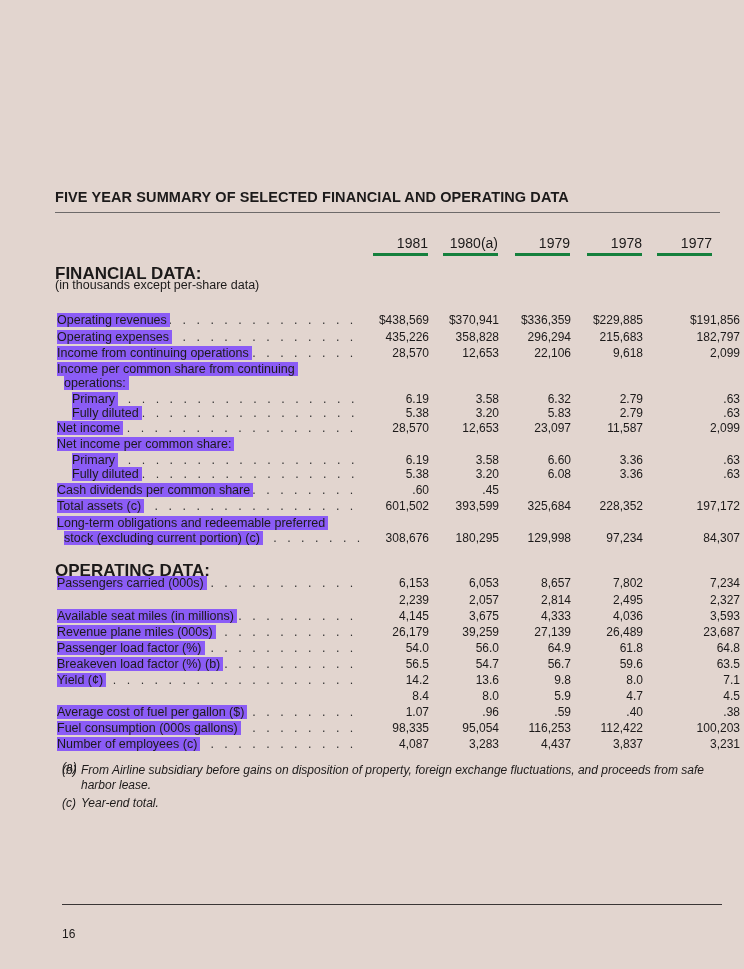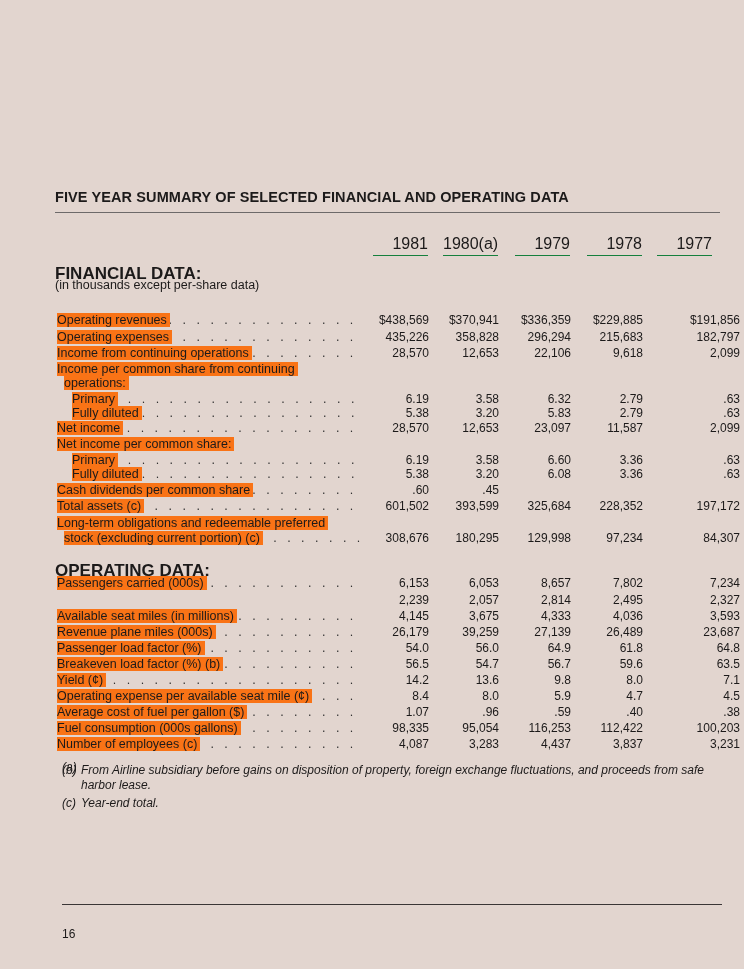--- a/index.html
+++ b/index.html
@@ -14,31 +14,31 @@
   .title {
     position: absolute; left: 55px; top: 189px;
     font-size: 14.5px; font-weight: bold; letter-spacing: 0.1px;
   }
   .rule-top {
     position: absolute; left: 55px; top: 212px; width: 665px; height: 1px;
     background: #6d6a6a;
   }
   .years { position: absolute; top: 235px; left: 0; width: 744px; height: 20px; }
   .year {
-    position: absolute; font-size: 16px; text-align: right;
-    border-bottom: 1px solid #15803d; padding-bottom: 2px; width: 55px;
+    position: absolute; font-size: 14px; text-align: right;
+    border-bottom: 3px solid #15803d; padding-bottom: 2px; width: 55px;
   }
   .sec-head { position: absolute; left: 55px; font-size: 17px; font-weight: bold; }
   .sub-head { position: absolute; left: 55px; font-size: 12.5px; }
   .row { position: absolute; left: 0; width: 744px; height: 16px; font-size: 12.5px; }
   .label {
     position: absolute; left: 57px; width: 300px; white-space: nowrap; overflow: hidden;
   }
   .label.indent { left: 72px; width: 285px; }
-  .label .lt { background: #f97316; padding-right: 3px; position: relative; z-index: 1; }
+  .label .lt { background: #8b5cf6; padding-right: 3px; position: relative; z-index: 1; }
   .label .dots {
     position: absolute; left: 0; right: 0; top: 0;
     letter-spacing: 3.5px; color: #333; z-index: 0; text-align: right;
   }
   .val { position: absolute; text-align: right; width: 80px; font-size: 12px; }
   .c0 { left: 349px; } .c1 { left: 419px; } .c2 { left: 491px; } .c3 { left: 563px; } .c4 { left: 660px; }
   .footnotes { position: absolute; left: 62px; top: 760px; width: 660px; font-size: 12px; font-style: italic; }
   .fn { position: relative; padding-left: 19px; margin-bottom: 3px; line-height: 15px; }
   .fn .mark { position: absolute; left: 0; top: 0; }
   .rule-bottom {
@@ -220,21 +220,21 @@
       </div>
       <div class="row" style="top: 673px;">
         <div class="label"><span class="dots">. . . . . . . . . . . . . . . . . . . . . . . . . . . . . . . . . . . . . . . . . .</span><span class="lt">Yield (¢)</span></div>
         <div class="val c0">14.2</div>
         <div class="val c1">13.6</div>
         <div class="val c2">9.8</div>
         <div class="val c3">8.0</div>
         <div class="val c4">7.1</div>
       </div>
       <div class="row" style="top: 689px;">
-        <div class="label"><span class="dots">. . . . . . . . . . . . . . . . . . . . . . . . . . . . . . . . . . . . . . . . . .</span><span class="lt">Operating expense per available seat mile (¢)</span></div>
+        <div class="label"><span class="dots">. . . . . . . . . . . . . . . . . . . . . . . . . . . . . . . . . . . . . . . . . .</span></div>
         <div class="val c0">8.4</div>
         <div class="val c1">8.0</div>
         <div class="val c2">5.9</div>
         <div class="val c3">4.7</div>
         <div class="val c4">4.5</div>
       </div>
       <div class="row" style="top: 705px;">
         <div class="label"><span class="dots">. . . . . . . . . . . . . . . . . . . . . . . . . . . . . . . . . . . . . . . . . .</span><span class="lt">Average cost of fuel per gallon ($)</span></div>
         <div class="val c0">1.07</div>
         <div class="val c1">.96</div>

